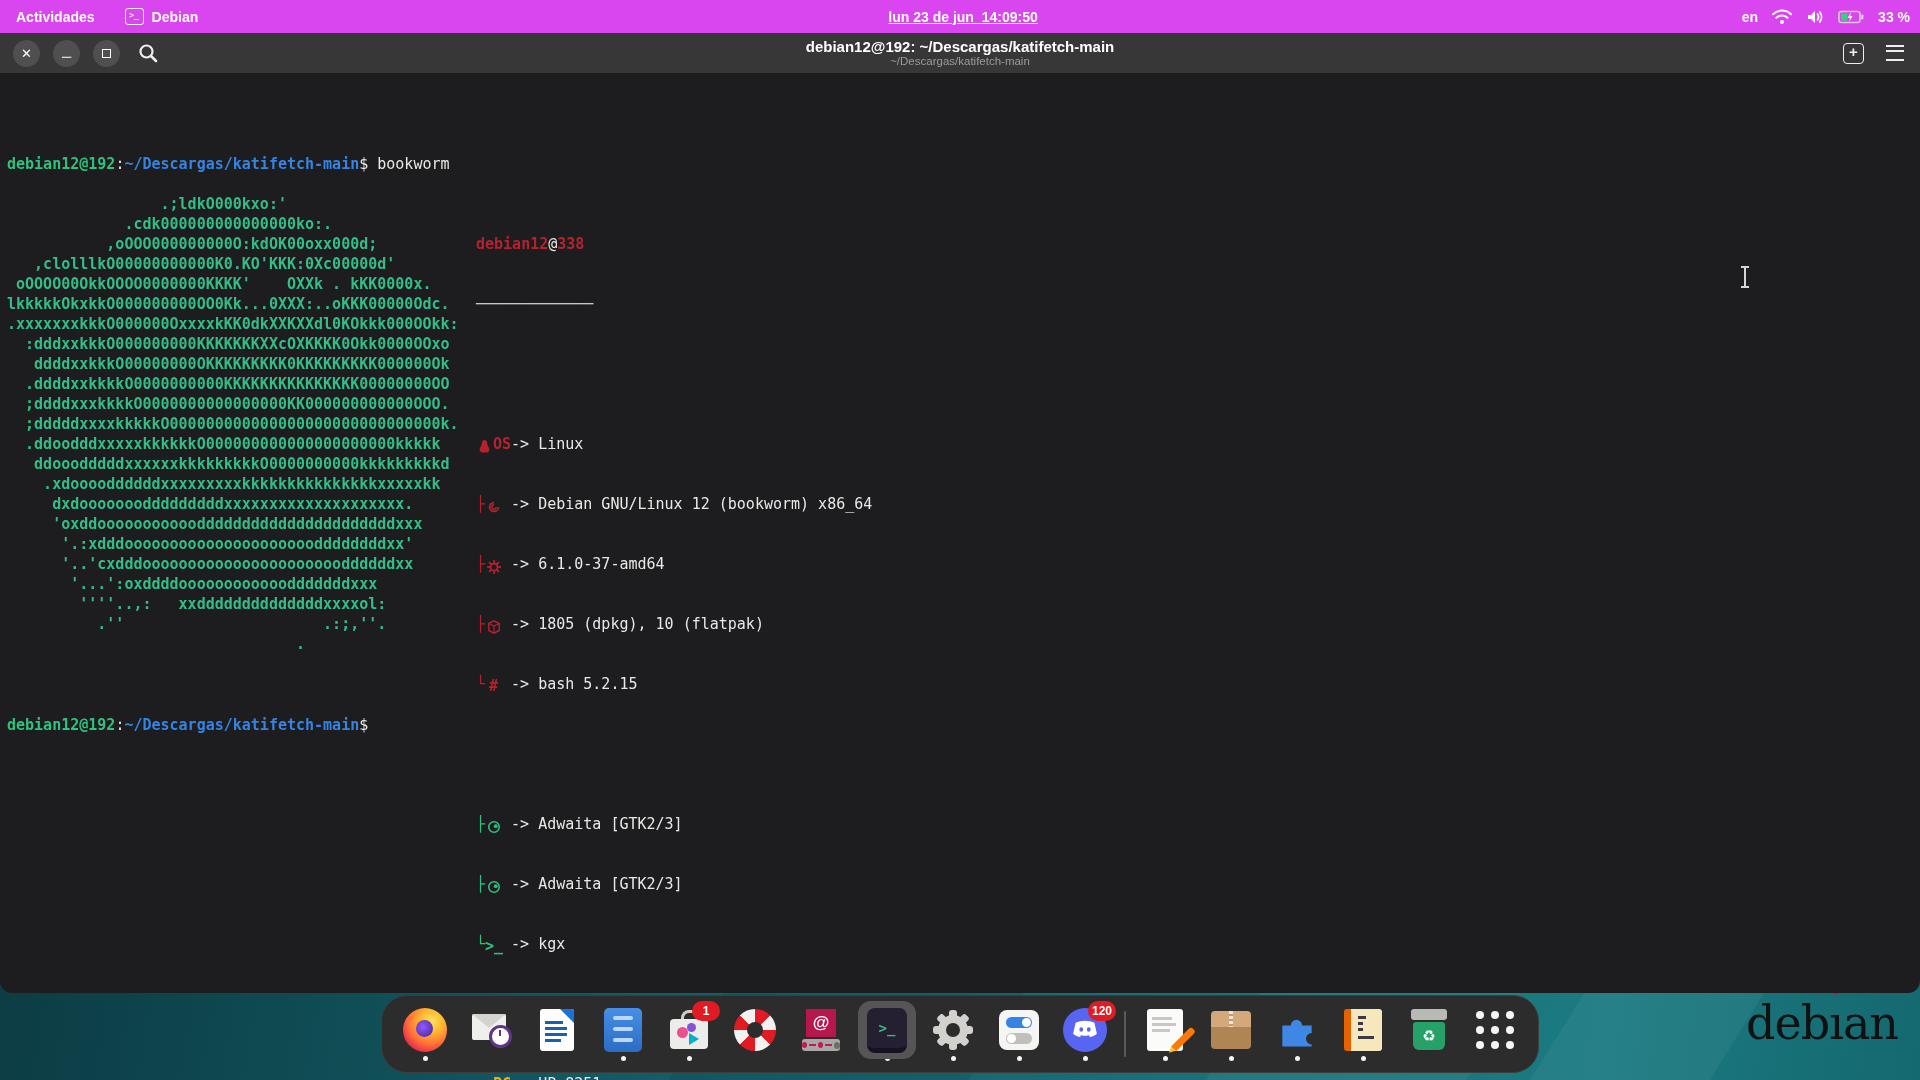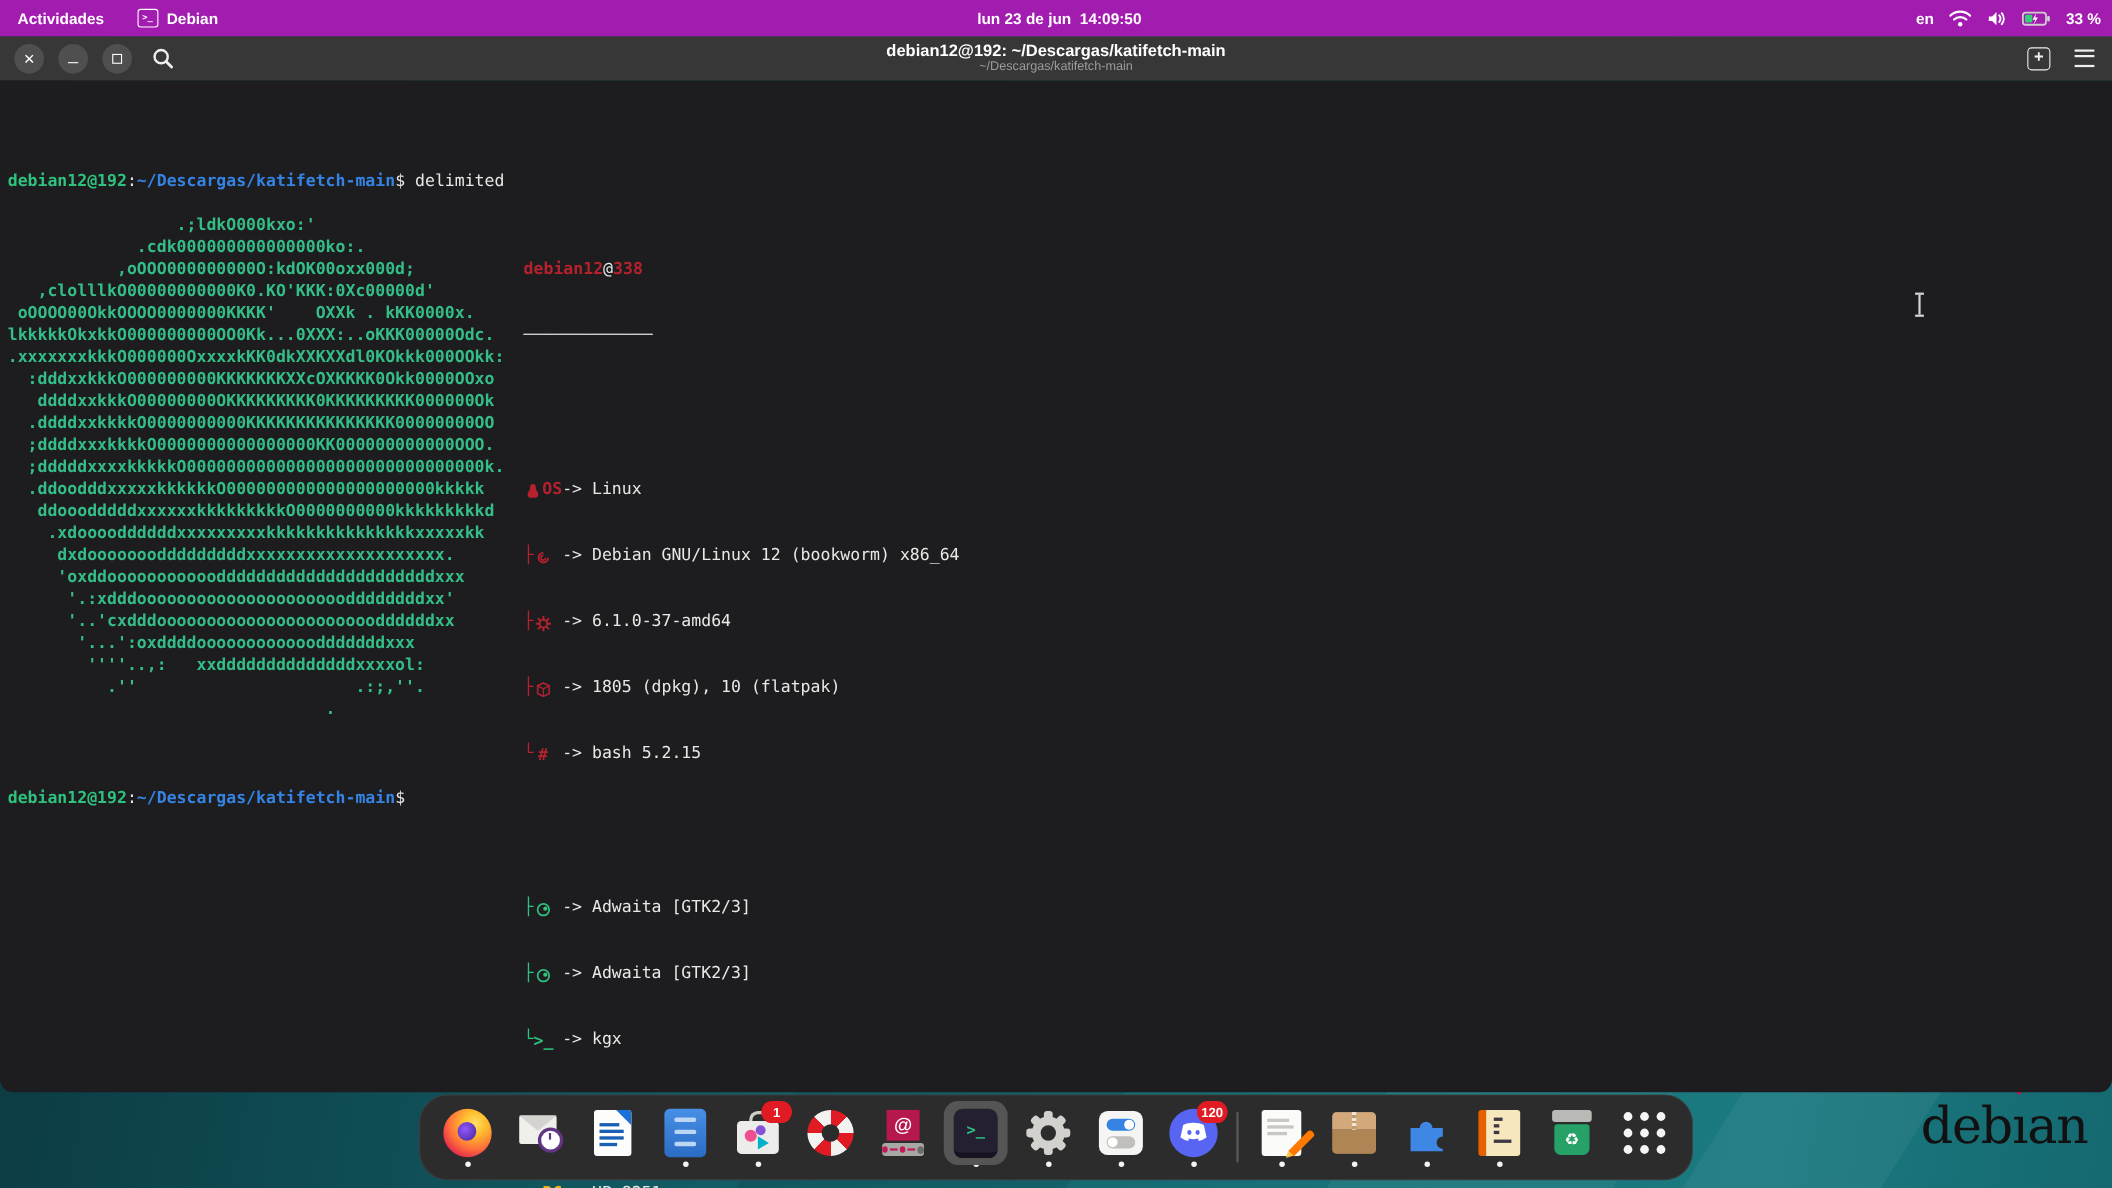--- a/index.html
+++ b/index.html
@@ -11,27 +11,27 @@
   #wallpaper .streak{position:absolute;background:rgba(255,255,255,.05);transform:skewX(-32deg);}
   #wallpaper .s1{left:1250px;top:900px;width:260px;height:220px;}
   #wallpaper .s2{left:1580px;top:880px;width:180px;height:240px;}
   #wallpaper .s3{left:700px;top:950px;width:300px;height:160px;background:rgba(0,0,0,.08);}
   #debian-logo{position:absolute;right:22px;bottom:34px;color:#111;
     font-family:"DejaVu Serif",serif;font-size:46px;letter-spacing:-1px;line-height:1;}
   #debian-logo .dotless{position:relative;}
   #debian-logo .pink-dot{position:absolute;left:3px;top:-9px;width:7px;height:7px;background:#d70a53;transform:rotate(45deg);}
 
   
-  #topbar{position:absolute;left:0;top:0;width:1920px;height:33px;background:#a21caf;color:#fff;
+  #topbar{position:absolute;left:0;top:0;width:1920px;height:33px;background:#d946ef;color:#fff;
     display:flex;align-items:center;font-size:14px;font-weight:bold;z-index:50;}
   .tb-left{display:flex;align-items:center;gap:30px;padding-left:16px;flex:1;}
   .tb-app{display:flex;align-items:center;gap:8px;}
   .term-mini{width:17px;height:15px;border:1.6px solid #fff;border-radius:3px;
     font-family:"DejaVu Sans Mono",monospace;font-size:8px;line-height:13px;text-align:center;color:#fff;}
-  .tb-center{flex:0 0 auto;white-space:pre;}
+  .tb-center{flex:0 0 auto;white-space:pre;text-decoration:underline;}
   .tb-right{display:flex;align-items:center;gap:14px;justify-content:flex-end;flex:1;padding-right:10px;font-weight:bold;}
   .tb-right svg{display:block;}
 
   
   #term-header{position:absolute;left:0;top:33px;width:1920px;height:40px;background:#373737;z-index:40;
     display:flex;align-items:center;}
   .win-btn{width:27px;height:27px;border-radius:50%;background:#4f4f4f;color:#fff;
     display:flex;align-items:center;justify-content:center;font-size:13px;margin-left:13px;}
   .win-btn .sq{width:7px;height:7px;border:1.6px solid #fff;}
   .hdr-icon{color:#eee;margin-left:18px;display:flex;align-items:center;justify-content:center;}
@@ -243,21 +243,21 @@
     <span class="t1">debian12@192: ~/Descargas/katifetch-main</span>
     <span class="t2">~/Descargas/katifetch-main</span>
   </div>
   <div class="hdr-right">
     <div class="newtab"><span>+</span></div>
     <div class="burger"></div>
   </div>
 </div>
 
 <div id="term-body">
-  <div class="tline" style="top:81px"><span class="p-user">debian12@192</span><span>:</span><span class="p-path">~/Descargas/katifetch-main</span><span>$</span><span> delimited</span></div>
+  <div class="tline" style="top:81px"><span class="p-user">debian12@192</span><span>:</span><span class="p-path">~/Descargas/katifetch-main</span><span>$</span><span> bookworm</span></div>
 
   <pre id="ascii-art">                 .;ldkO000kxo:'
              .cdk000000000000000ko:.
            ,oOOO000000000O:kdOK00oxx000d;
    ,clolllkO00000000000K0.KO'KKK:0Xc00000d'
  oOOOO00OkkOOOO0000000KKKK'    OXXk . kKK0000x.
 lkkkkkOkxkkO000000000OO0Kk...0XXX:..oKKK00000Odc.
 .xxxxxxxkkkO000000OxxxxkKK0dkXXKXXdl0KOkkk000OOkk:
   :dddxxkkkO000000000KKKKKKKXXcOXKKKK0Okk0000OOxo
    ddddxxkkkO00000000OKKKKKKKKK0KKKKKKKKK000000Ok

